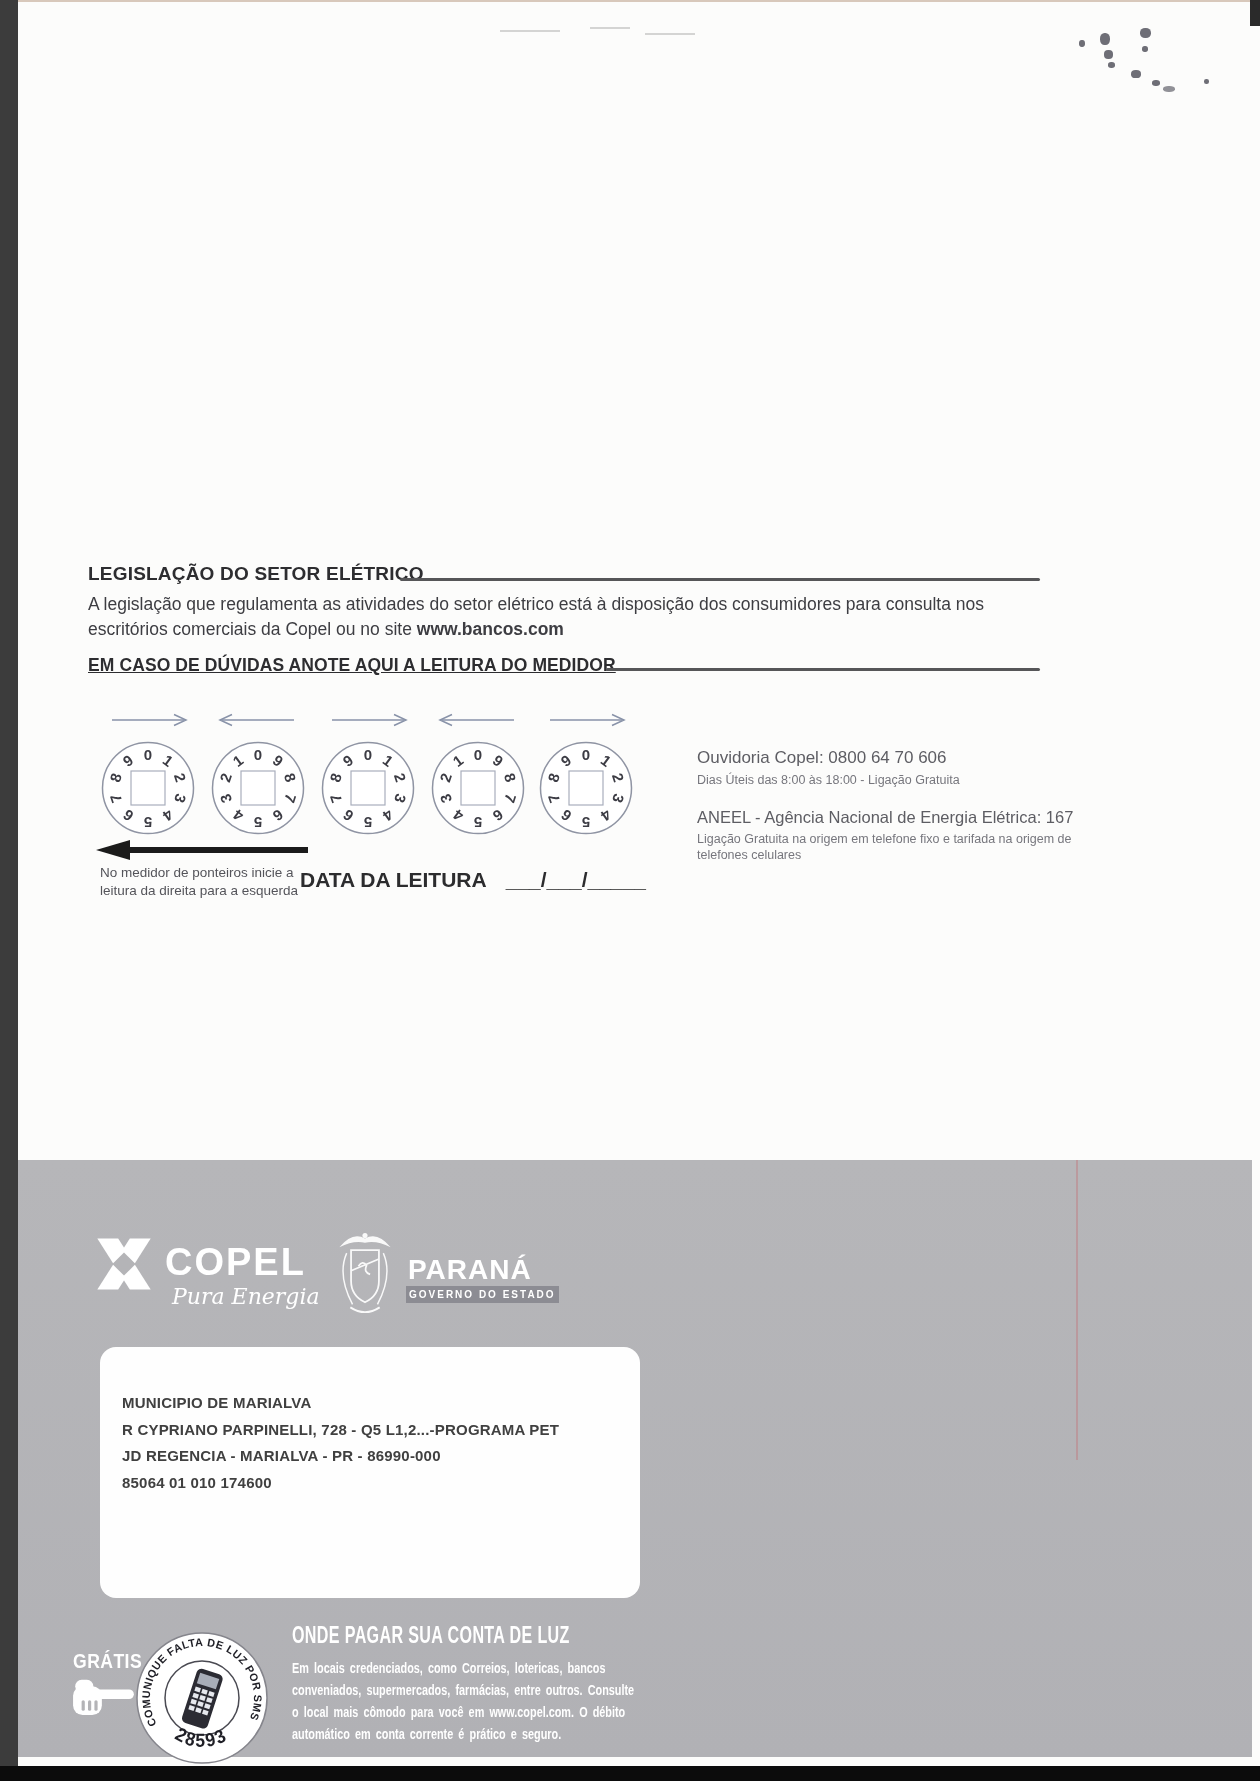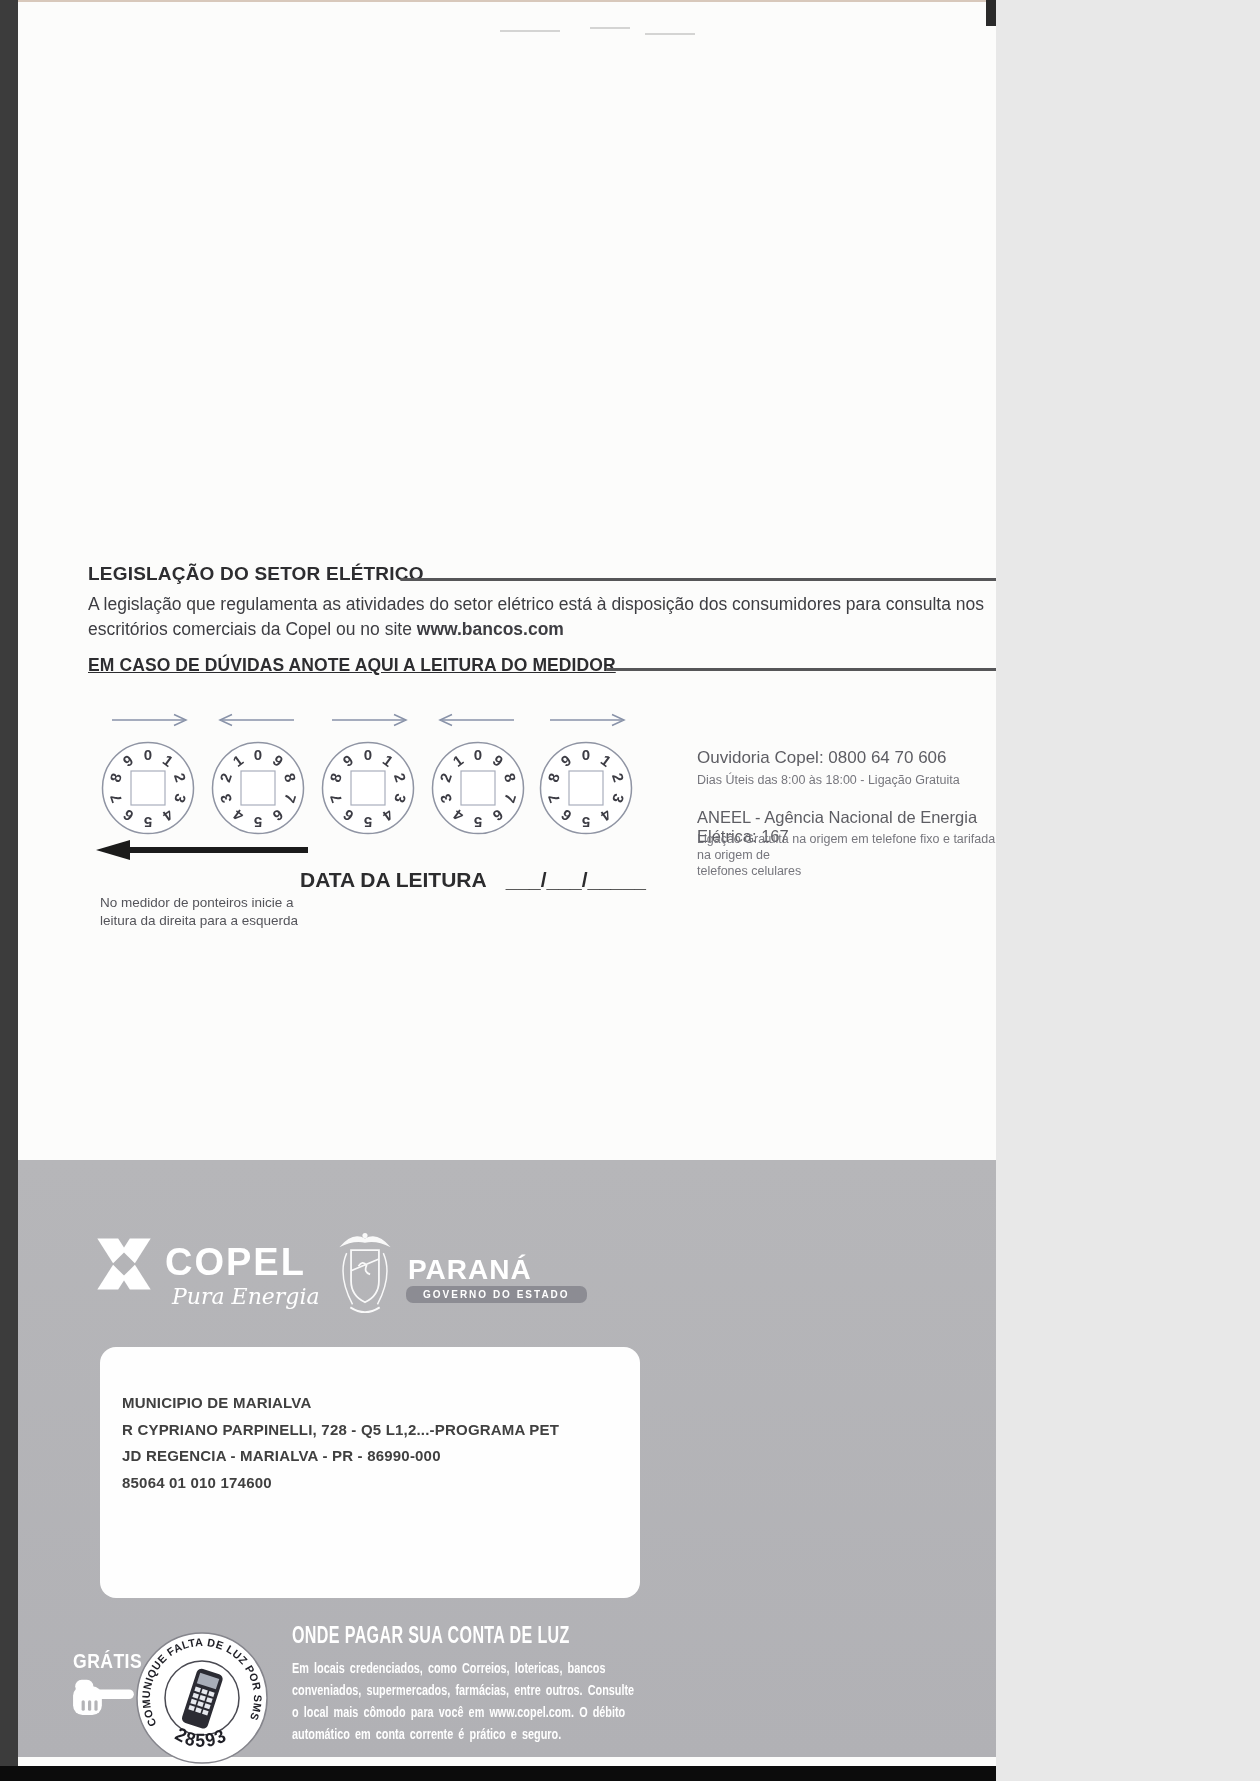--- a/index.html
+++ b/index.html
@@ -1,16 +1,16 @@
 <!DOCTYPE html>
 <html><head>
 <meta charset="utf-8">
 <style>
   html,body{margin:0;padding:0;background:#e8e8e8;}
-  #page{position:relative;width:996px;height:1781px;background:#fcfcfb;overflow:hidden;
+  #page{position:relative;width:1260px;height:1781px;background:#fcfcfb;overflow:hidden;
         font-family:"Liberation Sans",sans-serif;color:#3d3d42;}
   .abs{position:absolute;}
   
   .edge-left{left:0;top:0;width:18px;height:1781px;background:#3c3c3c;}
   .edge-bottom{left:0;top:1766px;width:1260px;height:15px;background:#0c0c0c;}
   .edge-topline{left:18px;top:0;width:1242px;height:2px;background:#c9b2a0;opacity:.7;}
   .corner-tr{right:0;top:0;width:10px;height:26px;background:#2a2a2a;}
   .smudge{background:#4a4a55;border-radius:45%;opacity:.8;}
   .faintdash{height:2px;background:#c9c9c9;opacity:.8;}
   
@@ -26,21 +26,21 @@
   .big-arrow-shaft{left:128px;top:847px;width:180px;height:6px;background:#1b1b1b;}
   .big-arrow-head{left:96px;top:840px;width:0;height:0;border-top:10px solid transparent;
                   border-bottom:10px solid transparent;border-right:34px solid #1b1b1b;}
   
   .envelope{left:18px;top:1160px;width:1234px;height:597px;background:linear-gradient(#b6b6b9,#b1b1b5);}
   .pink-line{left:1076px;top:1160px;width:2px;height:300px;background:rgba(193,119,126,.45);}
   .copel-word{font-size:38px;font-weight:bold;color:#ffffff;letter-spacing:2px;}
   .copel-tagline{font-family:"DejaVu Serif",serif;font-style:italic;font-size:22px;color:#ffffff;text-align:right;}
   .parana-word{font-size:28px;font-weight:bold;color:#ffffff;letter-spacing:1px;}
   .gov-band{background:rgba(92,92,102,.45);color:#fff;font-size:10px;font-weight:bold;
-            letter-spacing:2px;padding:3px 17px;border-radius:7px;}
+            letter-spacing:2px;padding:3px 3px;}
   .addr-window{left:100px;top:1347px;width:540px;height:251px;background:#fefefe;border-radius:16px;}
   .addr-text{left:122px;top:1390px;font-size:15px;font-weight:bold;color:#404040;line-height:26.5px;letter-spacing:.2px;}
   .gratis{left:73px;top:1650px;font-size:20px;font-weight:bold;color:#fff;letter-spacing:.5px;
           transform:scaleX(.88);transform-origin:0 0;}
   .pay-block{left:292px;top:1622px;transform:scaleX(.7);transform-origin:0 0;color:#fff;}
   .pay-title{font-size:23px;font-weight:bold;letter-spacing:.5px;white-space:nowrap;margin-bottom:8px;}
   .pay-body div{font-size:15.5px;font-weight:bold;line-height:22px;white-space:nowrap;word-spacing:3px;}
 </style>
 </head>
 <body>
@@ -162,21 +162,21 @@
         <text x="48.00000000000001" y="82" text-anchor="middle" dominant-baseline="central" transform="rotate(180 48.00000000000001 82)" fill="#3c3c44" font-size="15" font-weight="600" font-family="&quot;Liberation Sans&quot;, sans-serif">5</text>
         <text x="28.015301422055916" y="75.50657780874822" text-anchor="middle" dominant-baseline="central" transform="rotate(216 28.015301422055916 75.50657780874822)" fill="#3c3c44" font-size="15" font-weight="600" font-family="&quot;Liberation Sans&quot;, sans-serif">6</text>
         <text x="15.664078445964783" y="58.50657780874822" text-anchor="middle" dominant-baseline="central" transform="rotate(252 15.664078445964783 58.50657780874822)" fill="#3c3c44" font-size="15" font-weight="600" font-family="&quot;Liberation Sans&quot;, sans-serif">7</text>
         <text x="15.664078445964776" y="37.493422191251796" text-anchor="middle" dominant-baseline="central" transform="rotate(288 15.664078445964776 37.493422191251796)" fill="#3c3c44" font-size="15" font-weight="600" font-family="&quot;Liberation Sans&quot;, sans-serif">8</text>
         <text x="28.015301422055906" y="20.493422191251792" text-anchor="middle" dominant-baseline="central" transform="rotate(324 28.015301422055906 20.493422191251792)" fill="#3c3c44" font-size="15" font-weight="600" font-family="&quot;Liberation Sans&quot;, sans-serif">9</text>
       </svg>
     </div>
 
   <div class="abs big-arrow-shaft"></div>
   <div class="abs big-arrow-head"></div>
-  <div class="abs note" style="left:100px;top:864px;margin-top:30px;">
+  <div class="abs note" style="left:100px;top:864px;">
     <div>No medidor de ponteiros inicie a</div>
     <div>leitura da direita para a esquerda</div>
   </div>
 
   <div class="abs date-label" style="left:300px;top:868px;">
     <span>DATA DA LEITURA</span>
     <span style="margin-left:14px;">___/___/_____</span>
   </div>
 
   <div class="abs contact-title" style="left:697px;top:748px;">Ouvidoria Copel: 0800 64 70 606</div>

